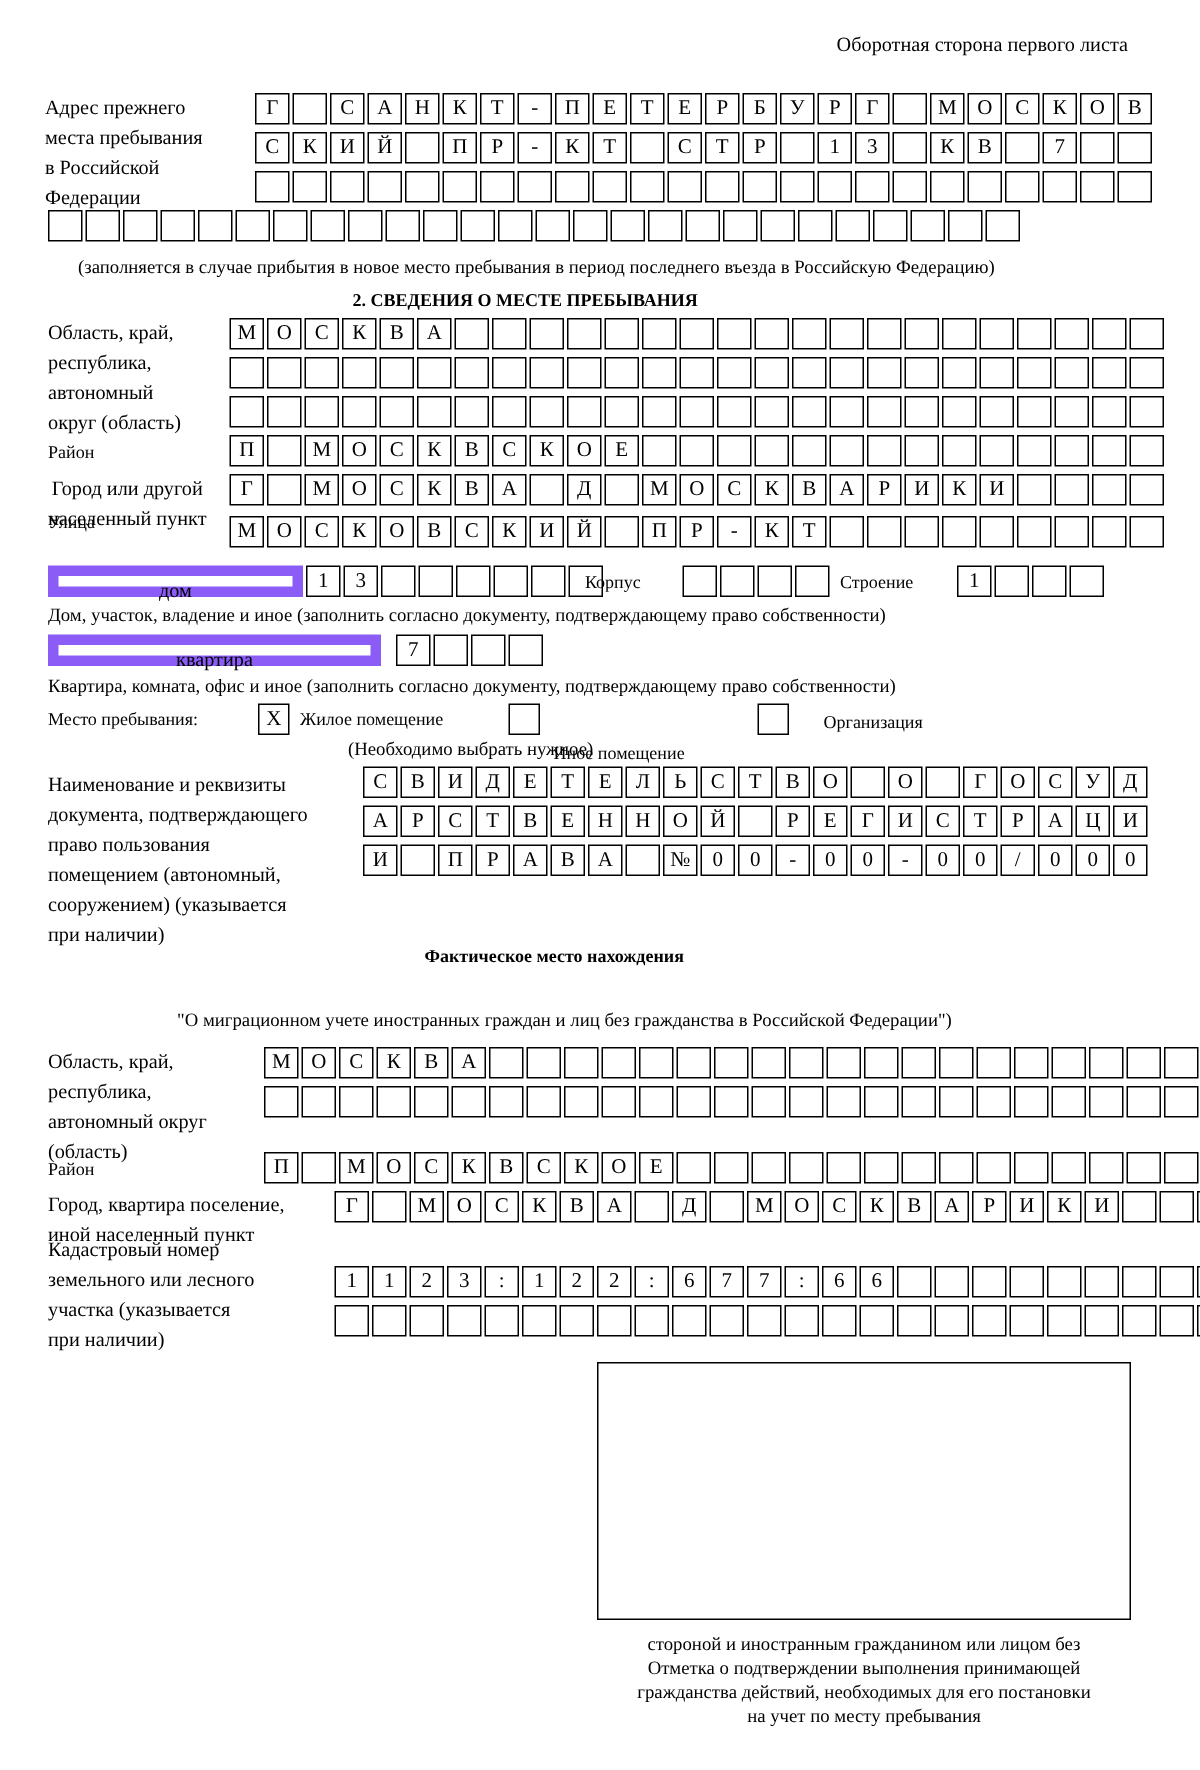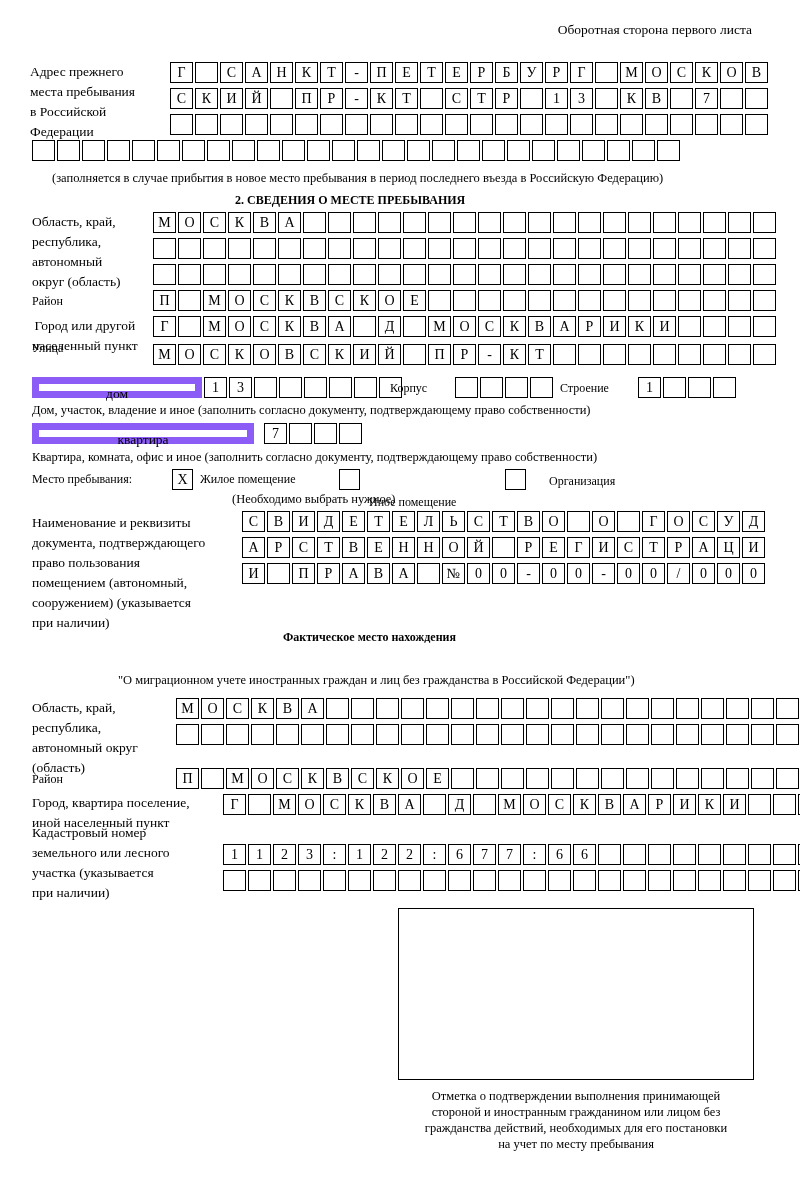--- a/index.html
+++ b/index.html
@@ -690,19 +690,19 @@
       <div class="cell"></div>
       <div class="cell"></div>
       <div class="cell"></div>
       <div class="cell"></div>
       <div class="cell"></div>
       <div class="cell"></div>
     </div>
 
   <div class="bigbox" style="left:398px; top:908px; width:356px; height:172px;"></div>
   <div class="t small c" style="left:398px; top:1088px; width:356px; white-space:normal; text-align:center;">
+    <div>стороной и иностранным гражданином или лицом без</div>
     <div>Отметка о подтверждении выполнения принимающей</div>
-    <div>стороной и иностранным гражданином или лицом без</div>
     <div>гражданства действий, необходимых для его постановки</div>
     <div>на учет по месту пребывания</div>
   </div>
 
 </div>
 
 </body></html>

